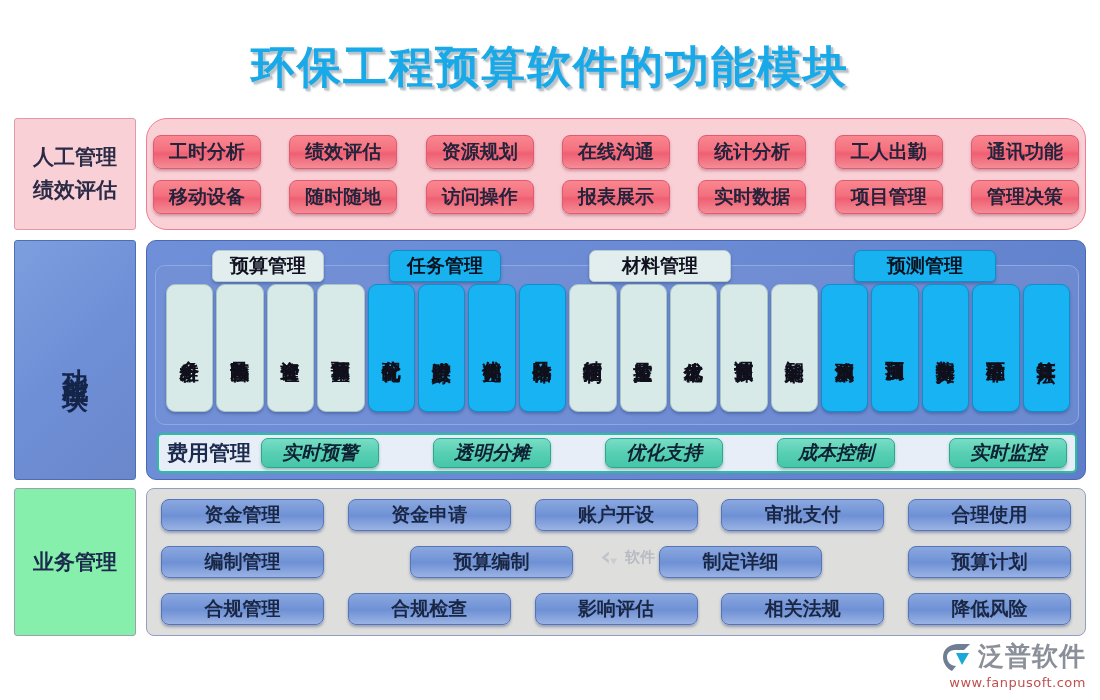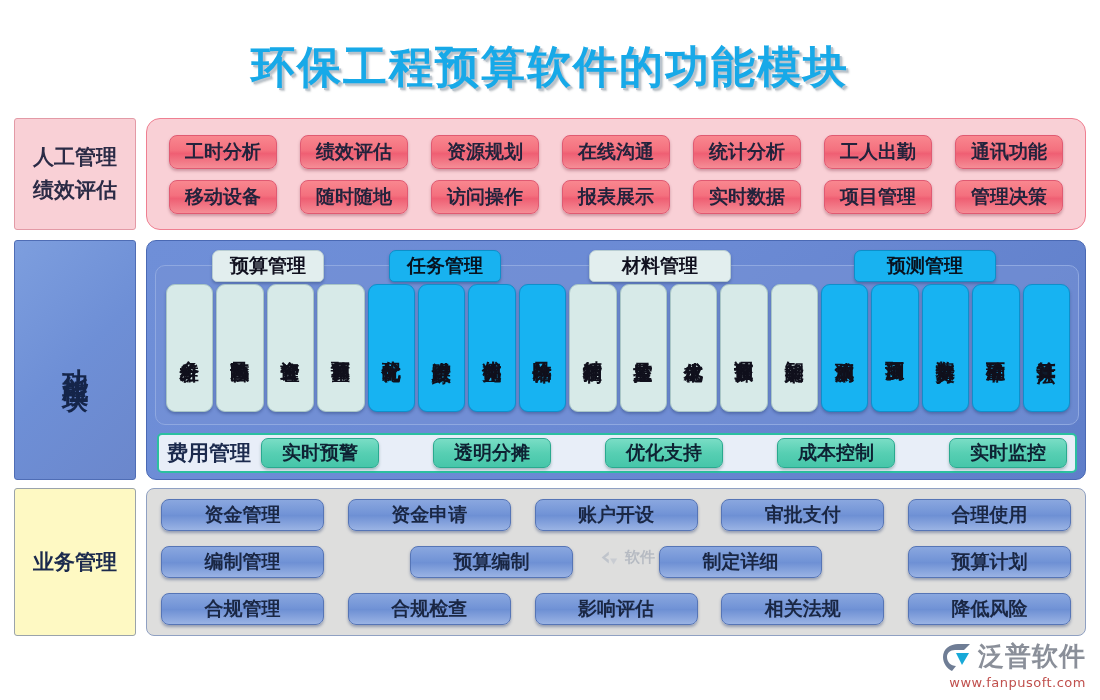--- a/index.html
+++ b/index.html
@@ -31,22 +31,22 @@
 
   
   .s1-label {
     left: 14px; top: 118px; width: 122px; height: 112px;
     background: #f9d0d6; border: 1px solid #e39aa6;
     flex-direction: column; font-size: 21px; line-height: 1.55;
     color: #2b2b46;
   }
   .s1-panel {
     position: absolute; left: 146px; top: 118px; width: 940px; height: 112px;
-    background: #f9d0d6; border: 1.5px solid #ef7f91; border-radius: 14px;
-    padding: 10px 16px;
+    background: #f9d0d6; border: 1.5px solid #ef7f91; border-radius: 21px;
+    padding: 10px 0;
     display: flex; flex-direction: column; justify-content: space-around;
   }
   .s1-row { display: flex; justify-content: space-between; padding: 0 6px; }
   .chip-red {
     flex: 0 0 auto; min-width: 108px; height: 34px;
     display: flex; align-items: center; justify-content: center;
     font-size: 19px; font-weight: 700; color: #23233c;
     border-radius: 8px; border: 1px solid #e05a72;
     background: linear-gradient(180deg,#f9878f 0%, #f4707e 45%, #ef5f73 55%, #f58d96 100%);
     box-shadow: 0 2px 3px rgba(120,40,60,.35);
@@ -113,26 +113,27 @@
   }
   .strip-items { flex: 1; display: flex; justify-content: space-between; align-items: center; }
   .chip-teal {
     min-width: 118px; height: 30px;
     display: flex; align-items: center; justify-content: center;
     font-size: 19px; font-weight: 700; color: #0e2233;
     border-radius: 7px; border: 1px solid #2aa98f;
     background: linear-gradient(180deg,#79ddc5 0%, #57cfb3 50%, #46c6a9 100%);
     box-shadow: 0 2px 3px rgba(30,90,80,.35);
     padding: 0 12px;
+    font-style: italic;
   }
 
   
   .s3-label {
     left: 14px; top: 488px; width: 122px; height: 148px;
-    background: #fef9c3; border: 1px solid #9aa3ab;
+    background: #86efac; border: 1px solid #9aa3ab;
     font-size: 21px; color: #1b2a4d;
   }
   .s3-panel {
     position: absolute; left: 146px; top: 488px; width: 940px; height: 148px;
     background: #dededd; border: 1.5px solid #8fa0c2; border-radius: 8px;
     padding: 10px 14px;
     display: flex; flex-direction: column; justify-content: space-between;
   }
   .s3-row { display: flex; justify-content: space-between; }
   .chip-blue {

